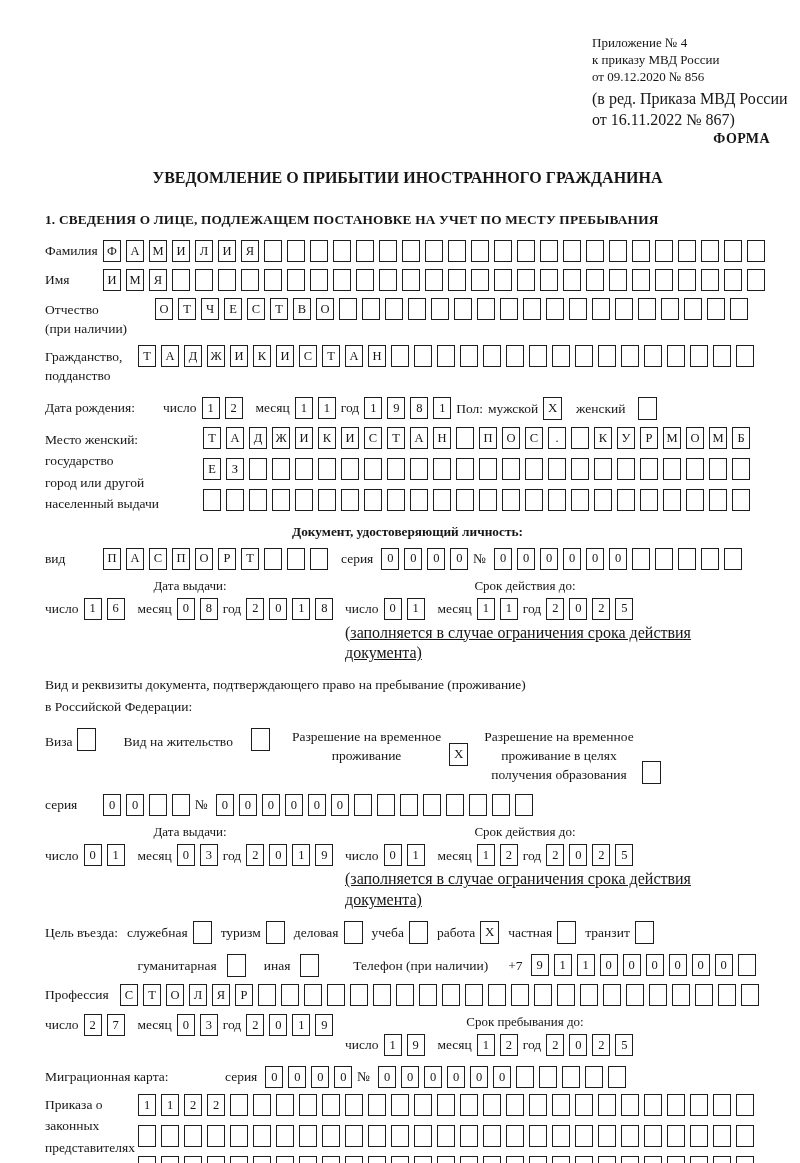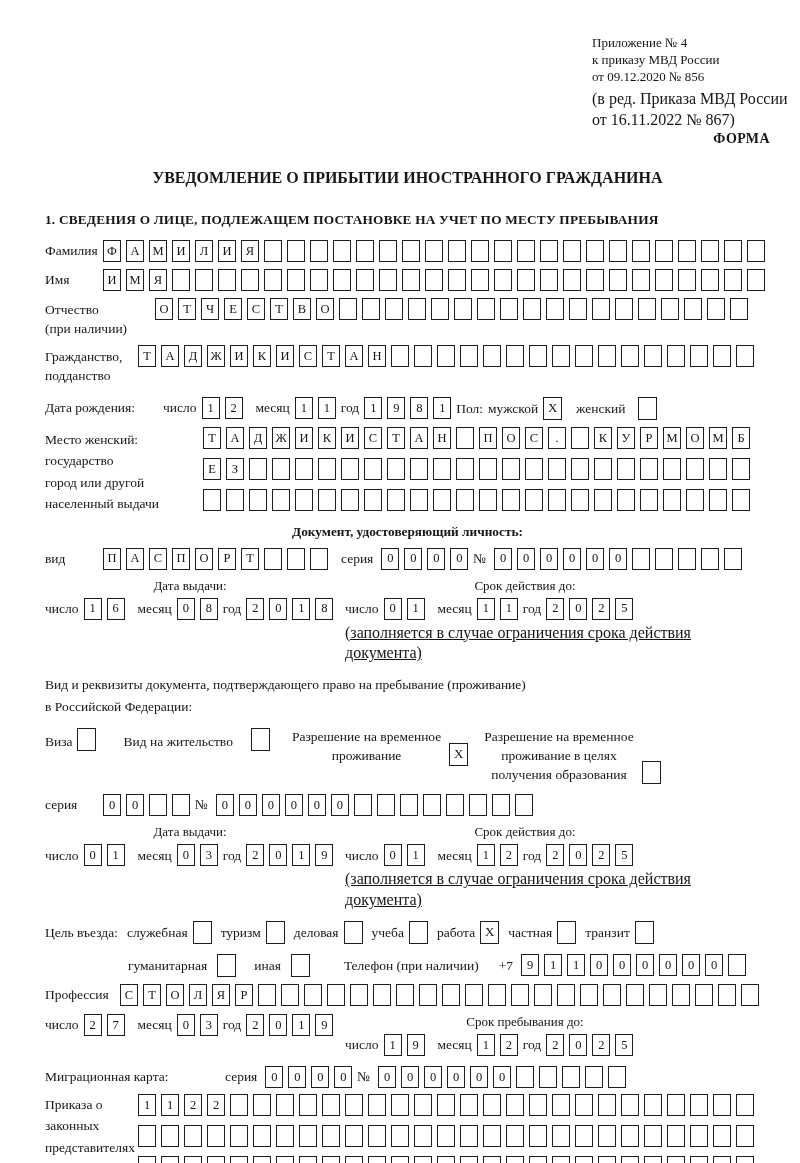--- a/index.html
+++ b/index.html
@@ -66,21 +66,21 @@
   .intro { margin-top:10px; line-height:1.62; }
 
   .res-opts { display:flex; align-items:flex-start; margin-top:10px; }
   .opt { display:flex; align-items:flex-end; }
   .opt .cb { margin-left:8px; margin-top:0; }
   .opt-lines { text-align:center; line-height:1.4; }
 
   .purpose { display:flex; align-items:center; margin-top:10px; }
   .purpose .p-item { display:flex; align-items:center; margin-left:9px; }
   .purpose .p-item .cb { margin-left:5px; }
-  .indent83 { margin-left:83px; }
+  .indent83 { margin-left:83px;justify-content:center; }
 </style>
 </head>
 <body>
 
 <div class="page">
 
   <div class="hdr">
     <div class="hdr-block">
       <div class="hdr-line">Приложение № 4</div>
       <div class="hdr-line">к приказу МВД России</div>

